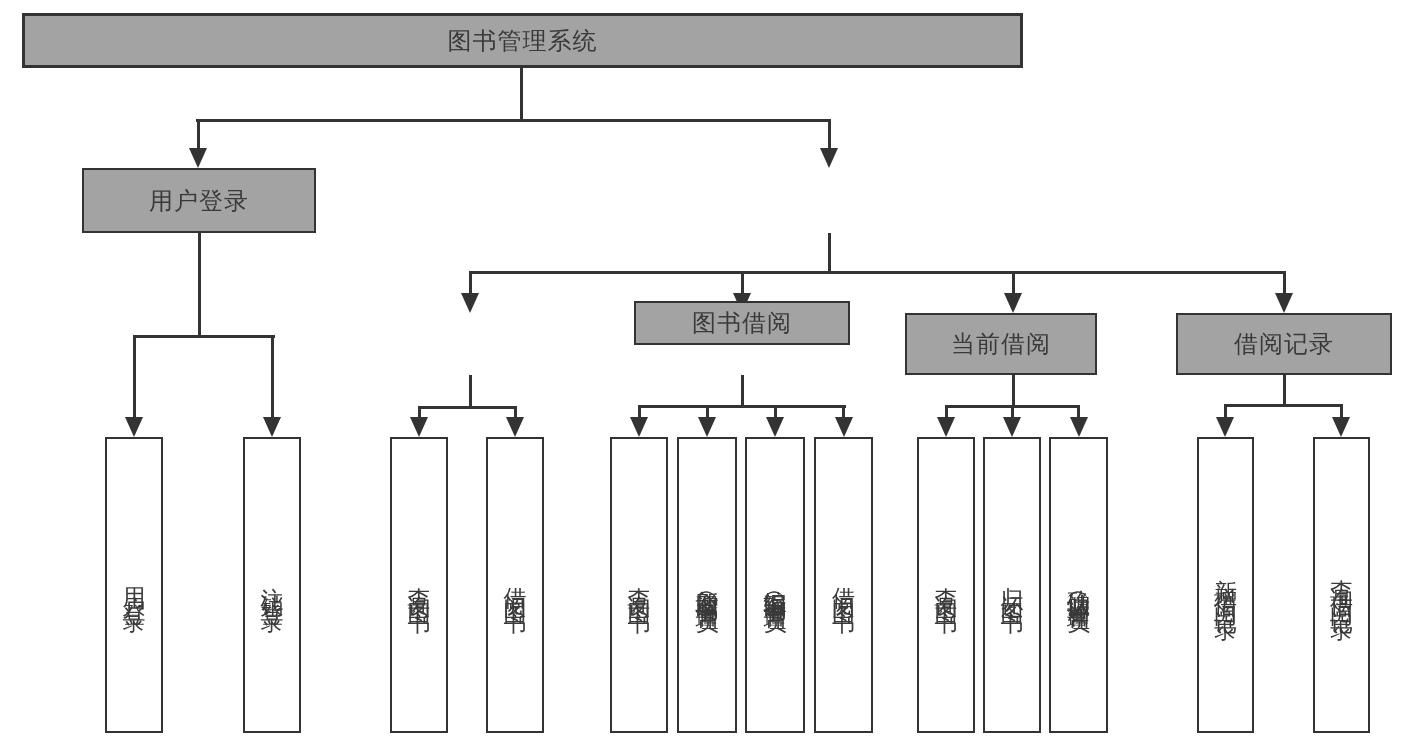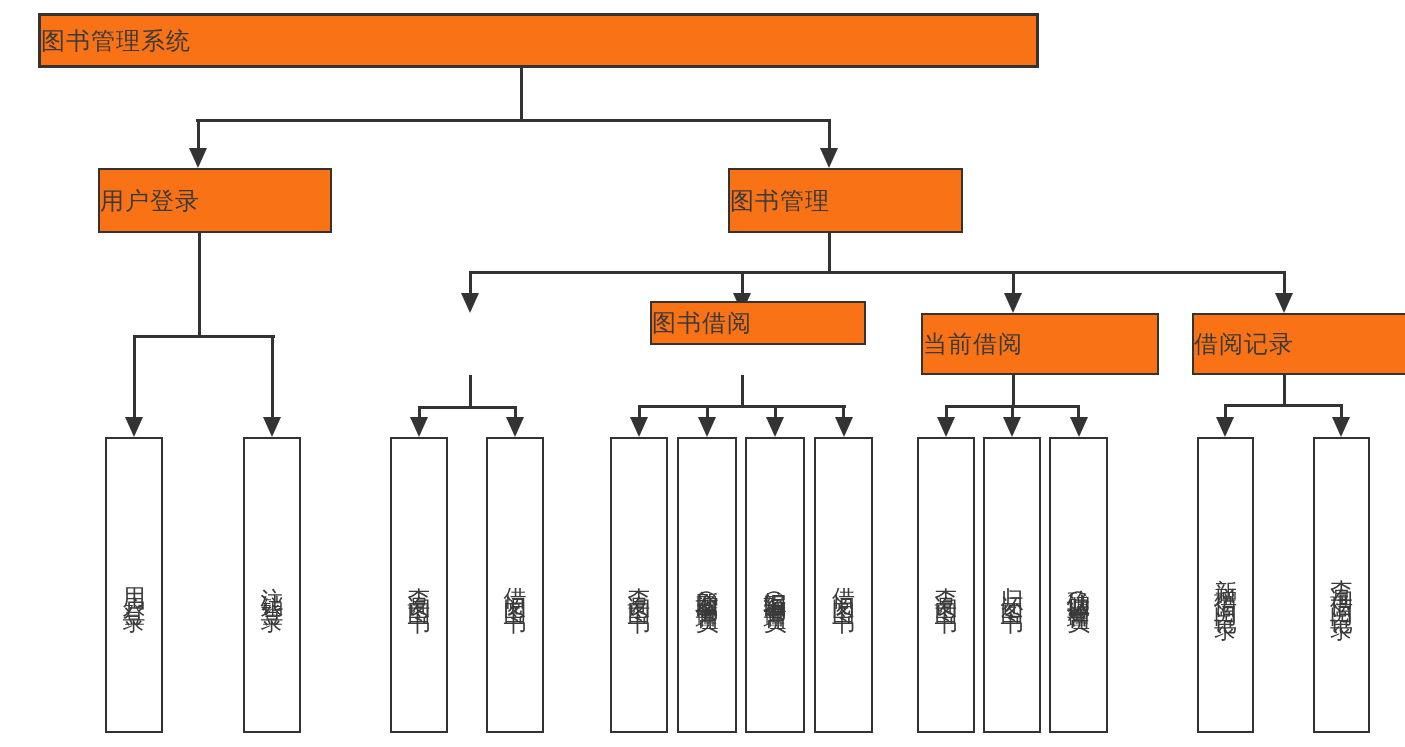--- a/index.html
+++ b/index.html
@@ -13,26 +13,26 @@
     position:relative;
     width:1405px;height:747px;
     background:var(--bg);
     overflow:hidden;
     font-family:"Liberation Sans","DejaVu Sans",sans-serif;
     color:var(--text);
   }
   
   .box{
     position:absolute;
-    background:#f97316;
+    background:#a3a3a3;
     border:2px solid var(--line);
     box-sizing:border-box;
     display:flex;
     align-items:center;
-    margin-left:16px;
+    justify-content:center;
   }
   .box.root{border-width:3px;}
   .box .lbl{
     font-size:24px;
     letter-spacing:1px;
     white-space:nowrap;
   }
   
   .vbox{
     position:absolute;
@@ -91,23 +91,20 @@
   <div class="arrow" style="left:196.5px;top:119px;height:29px;">
       <i class="tri"></i>
     </div>
   <div class="arrow" style="left:827.5px;top:119px;height:29px;">
       <i class="tri"></i>
     </div>
 
   <div class="box" style="left:82px;top:168px;width:234px;height:65px;">
     <span class="lbl">用户登录</span>
   </div>
-  <div class="box" style="left:712px;top:168px;width:235px;height:65px;">
-    <span class="lbl">图书管理</span>
-  </div>
 
   <div class="vl" style="left:197.5px;top:233px;height:104px;"></div>
   <div class="hl" style="left:132.5px;top:335px;width:142px;"></div>
   <div class="arrow" style="left:132.5px;top:335px;height:82px;">
       <i class="tri"></i>
     </div>
   <div class="arrow" style="left:270.5px;top:335px;height:82px;">
       <i class="tri"></i>
     </div>
 
@@ -122,21 +119,21 @@
   <div class="arrow" style="left:1011.5px;top:271px;height:22px;">
       <i class="tri"></i>
     </div>
   <div class="arrow" style="left:1282.5px;top:271px;height:22px;">
       <i class="tri"></i>
     </div>
 
   <div class="box" style="left:634px;top:301px;width:216px;height:44px;">
     <span class="lbl">图书借阅</span>
   </div>
-  <div class="box" style="left:905px;top:313px;width:238px;height:62px;">
+  <div class="box" style="left:905px;top:313px;width:192px;height:62px;">
     <span class="lbl">当前借阅</span>
   </div>
   <div class="box" style="left:1176px;top:313px;width:216px;height:62px;">
     <span class="lbl">借阅记录</span>
   </div>
 
   <div class="vl" style="left:468.5px;top:375px;height:34px;"></div>
   <div class="hl" style="left:417.5px;top:406px;width:99px;"></div>
   <div class="arrow" style="left:417.5px;top:406px;height:11px;">
       <i class="tri"></i>

